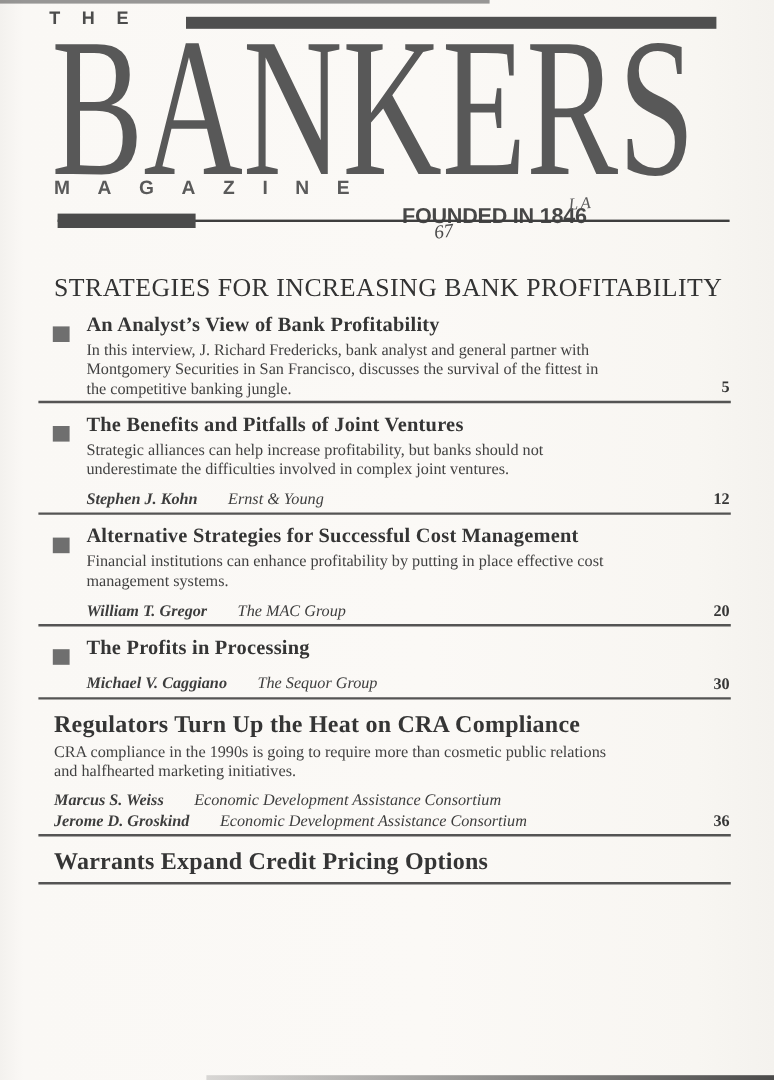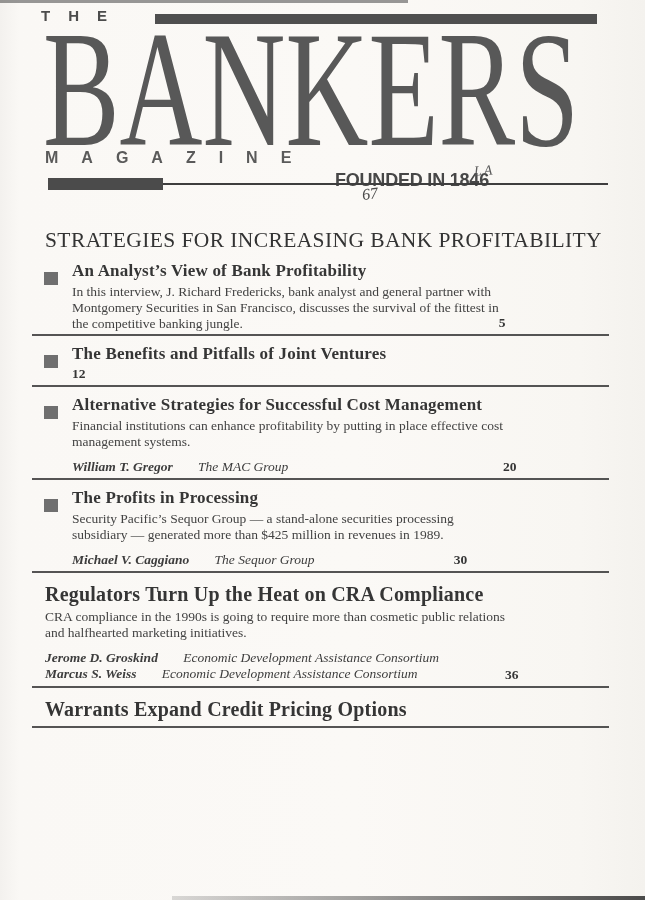--- a/index.html
+++ b/index.html
@@ -44,21 +44,21 @@
 
   .article { position:relative; border-bottom:2px solid rgba(55,55,55,.85); padding-bottom:3px; }
   .article.bulleted { padding-left:40px; }
   .bullet { position:absolute; left:12px; top:11px; width:14px; height:13px; background:#6f6f6f; }
   .article.plain { padding-left:13px;font-family:Liberation Serif, serif; }
 
   .art-title { margin:8px 0 2px 0; font-weight:bold; font-size:17px; color:#353535;
     letter-spacing:.2px; }
   .article.plain .art-title { font-size:20px; margin-top:10px; }
 
-  .art-bottom { display:flex; justify-content:flex-start; align-items:flex-end; }
+  .art-bottom { display:flex; justify-content:space-between; align-items:flex-end; }
   .art-desc { margin:1px 0 0 0; font-size:13.5px; line-height:1.17; color:#424242;
     white-space:pre-line; max-width:500px; }
   .authors { margin-top:9px; }
   .author-line { font-size:13.5px; line-height:1.22; color:#3d3d3d; }
   .author-name { font-weight:bold; font-style:italic; }
   .author-affil { font-style:italic; margin-left:22px; }
   .page-num { font-weight:bold; font-size:13.5px; color:#363636; padding-right:1px; }
 </style>
 </head>
 <body>
@@ -91,20 +91,30 @@
 Montgomery Securities in San Francisco, discusses the survival of the fittest in
 the competitive banking jungle.</p>
         <span class="page-num">5</span>
       </div>
     </section>
 
     <section class="article bulleted">
       <span class="bullet"></span>
       <h2 class="art-title">The Benefits and Pitfalls of Joint Ventures</h2>
       <div class="art-bottom">
+        <div>
+          <p class="art-desc">Strategic alliances can help increase profitability, but banks should not
+underestimate the difficulties involved in complex joint ventures.</p>
+          <div class="authors">
+            <div class="author-line">
+              <span class="author-name">Stephen J. Kohn</span>
+              <span class="author-affil">Ernst &amp; Young</span>
+            </div>
+          </div>
+        </div>
         <span class="page-num">12</span>
       </div>
     </section>
 
     <section class="article bulleted">
       <span class="bullet"></span>
       <h2 class="art-title">Alternative Strategies for Successful Cost Management</h2>
       <div class="art-bottom">
         <div>
           <p class="art-desc">Financial institutions can enhance profitability by putting in place effective cost
@@ -118,46 +128,44 @@
         </div>
         <span class="page-num">20</span>
       </div>
     </section>
 
     <section class="article bulleted">
       <span class="bullet"></span>
       <h2 class="art-title">The Profits in Processing</h2>
       <div class="art-bottom">
         <div>
-          <p class="art-desc">Security Pacific’s Sequor Group — a stand-alone securities processing
-subsidiary — generated more than $425 million in revenues in 1989.</p>
           <div class="authors">
             <div class="author-line">
               <span class="author-name">Michael V. Caggiano</span>
               <span class="author-affil">The Sequor Group</span>
             </div>
           </div>
         </div>
         <span class="page-num">30</span>
       </div>
     </section>
 
     <section class="article plain">
       <h2 class="art-title">Regulators Turn Up the Heat on CRA Compliance</h2>
       <div class="art-bottom">
         <div>
           <p class="art-desc">CRA compliance in the 1990s is going to require more than cosmetic public relations
 and halfhearted marketing initiatives.</p>
           <div class="authors">
             <div class="author-line">
-              <span class="author-name">Jerome D. Groskind</span>
+              <span class="author-name">Marcus S. Weiss</span>
               <span class="author-affil">Economic Development Assistance Consortium</span>
             </div>
             <div class="author-line">
-              <span class="author-name">Marcus S. Weiss</span>
+              <span class="author-name">Jerome D. Groskind</span>
               <span class="author-affil">Economic Development Assistance Consortium</span>
             </div>
           </div>
         </div>
         <span class="page-num">36</span>
       </div>
     </section>
 
     <section class="article plain">
       <h2 class="art-title">Warrants Expand Credit Pricing Options</h2>

